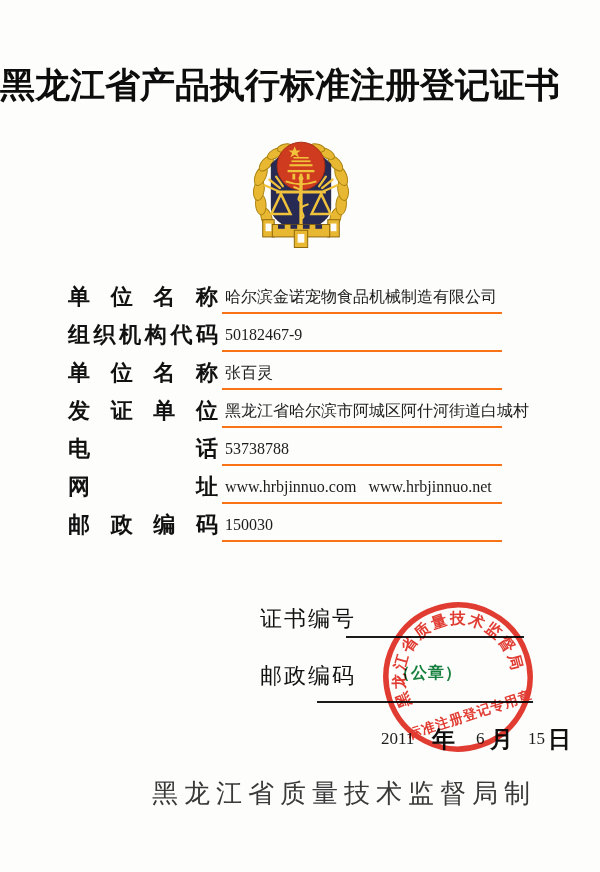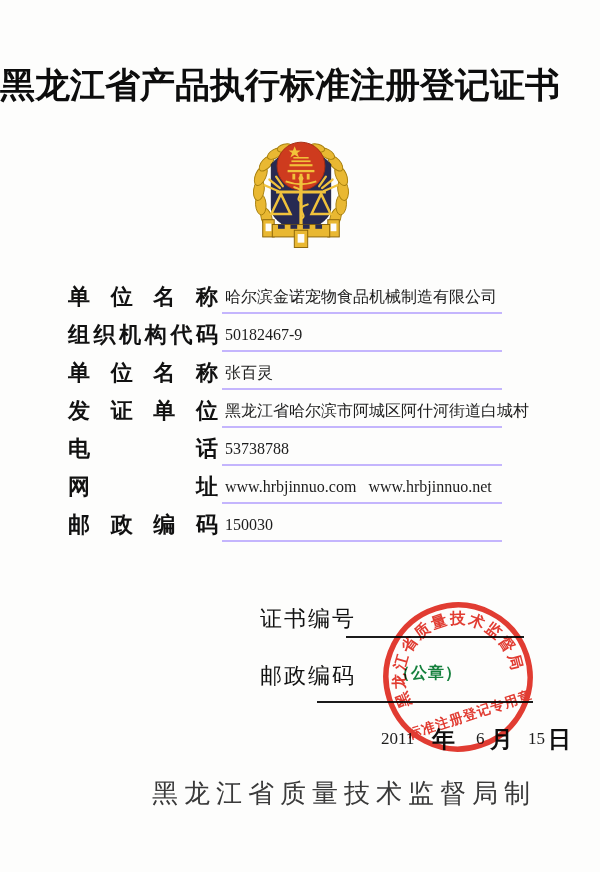--- a/index.html
+++ b/index.html
@@ -30,21 +30,21 @@
   .form-row{position:absolute;left:0;width:504px;height:32px;}
   .field-label{
     position:absolute;left:68px;width:150px;height:32px;
     font-family:"Liberation Sans","DejaVu Sans",sans-serif;
     font-weight:700;font-size:22px;line-height:30px;color:#111;
     text-align:justify;text-align-last:justify;
     -moz-text-align-last:justify;
   }
   .field-value{
     position:absolute;left:222px;width:280px;height:32px;
-    border-bottom:2px solid #c4b5fd;
+    border-bottom:2px solid #f97316;
     font-size:16px;line-height:30px;color:#1c1c1c;
     padding-left:3px;white-space:pre;box-sizing:border-box;
   }
   
   .issue-label{
     position:absolute;
     font-family:"Liberation Sans","DejaVu Sans",sans-serif;
     font-weight:400;font-size:22px;color:#111;
     letter-spacing:2px;white-space:nowrap;
   }

